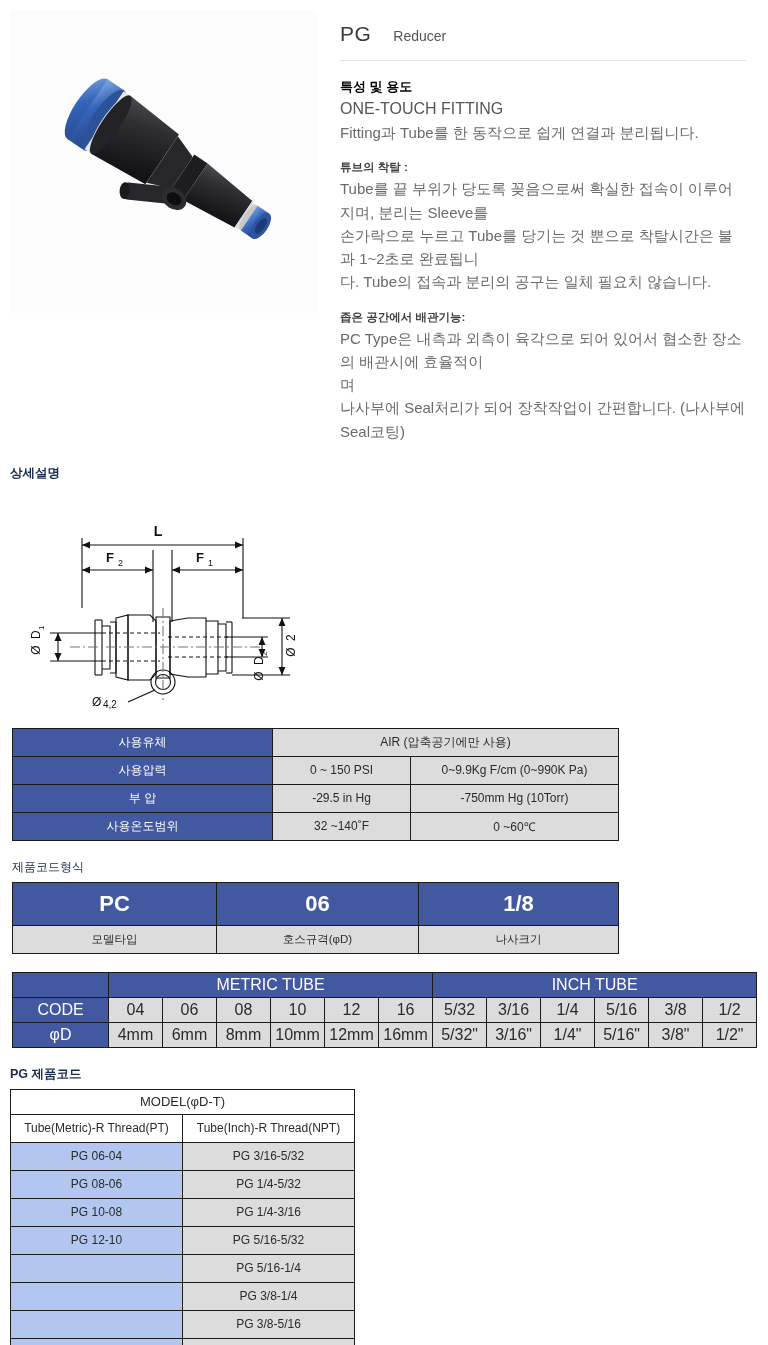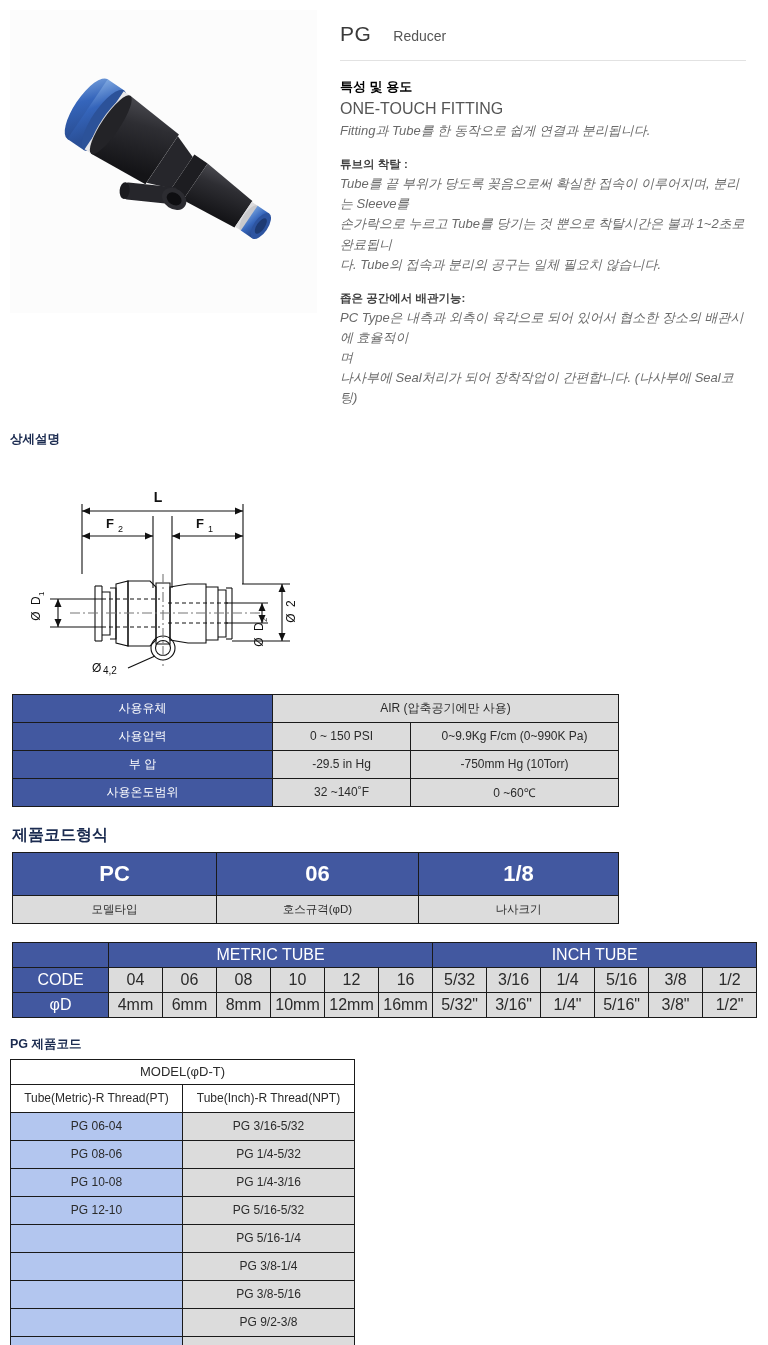--- a/index.html
+++ b/index.html
@@ -61,24 +61,23 @@
     font-weight: bold;
     color: #000000;
     margin-bottom: 4px;
   }
   .feat-title {
     font-size: 16px;
     color: #555555;
     margin-bottom: 3px;
   }
   .feat-body {
-    font-size: 13px;
+    font-size: 15px;
     color: #6a6a6a;
     line-height: 1.55;
-    font-style: italic;
   }
   .feat-sub {
     font-size: 11.5px;
     font-weight: bold;
     color: #3f3f3f;
     margin-top: 16px;
     margin-bottom: 2px;
   }
 
   
@@ -124,22 +123,22 @@
   
   .spec-table {
     margin: 14px 0 0 12px;
     width: 606px;
     font-size: 12px;
   }
   .spec-table td { height: 25px; }
 
   
   .codefmt-head {
-    font-size: 16px;
-    font-weight: bold;
+    font-size: 12px;
+    font-weight: normal;
     color: #1b2b50;
     margin: 18px 0 6px 12px;
   }
   .codefmt-table {
     margin-left: 12px;
     width: 606px;
   }
   .codefmt-table td.big {
     height: 40px;
     font-size: 22px;

